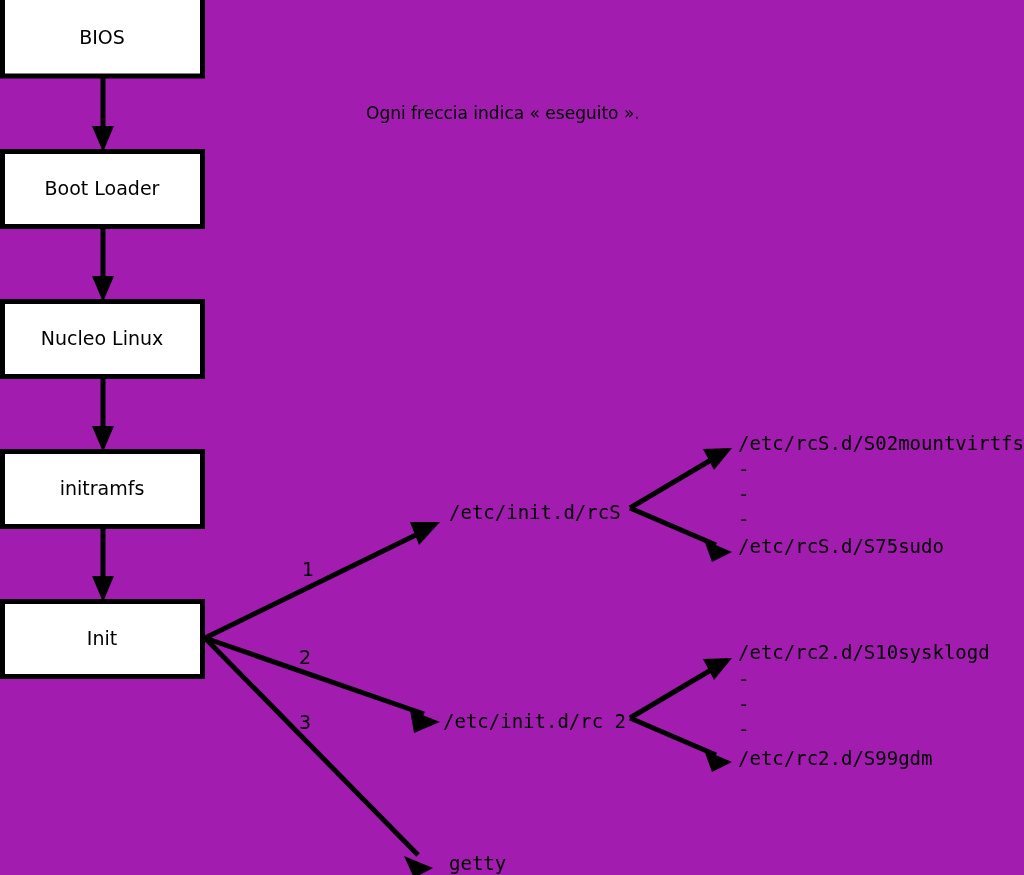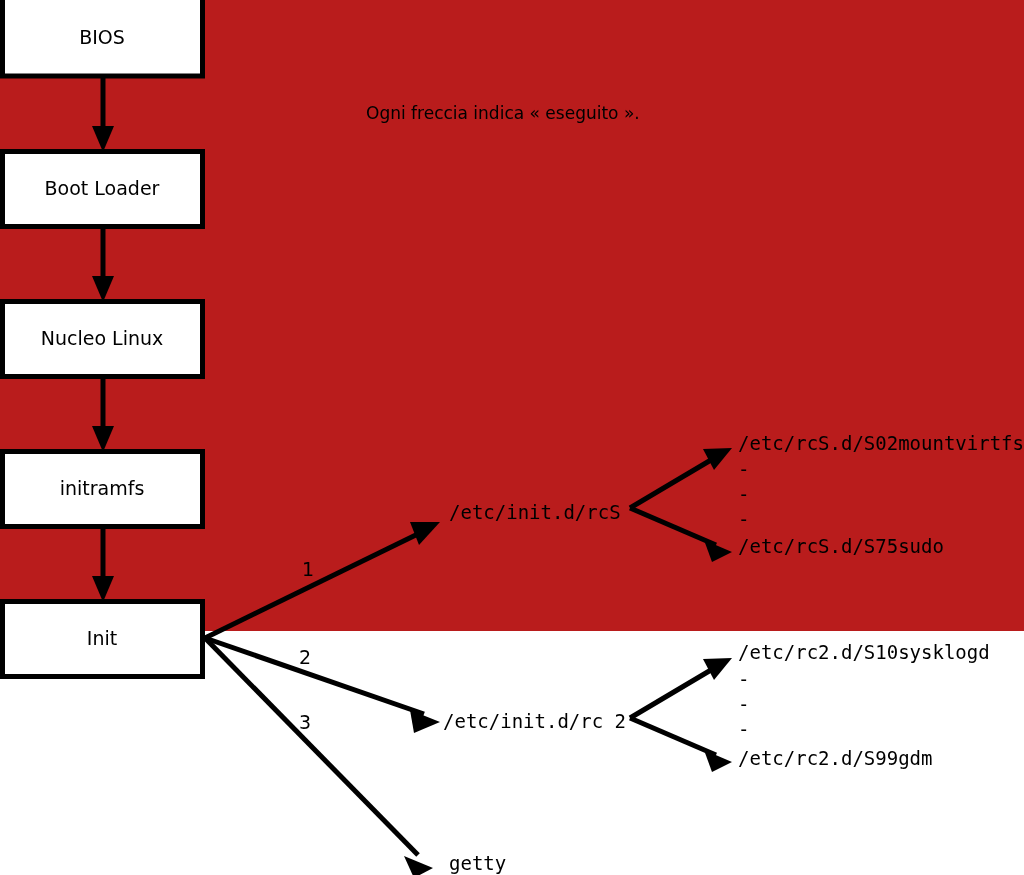--- a/index.html
+++ b/index.html
@@ -9,22 +9,22 @@
   }
   body {
     width: 1024px;
     height: 875px;
     font-family: "DejaVu Sans", sans-serif;
     overflow: hidden;
   }
   #diagram-root {
     position: relative;
     width: 1024px;
-    height: 631px;
-    background: #b91c1c;
+    height: 875px;
+    background: #a21caf;
   }
   svg#boot-diagram {
     display: block;
     width: 1024px;
     height: 875px;
   }
   .box-rect {
     fill: #ffffff;
     stroke: #000000;
     stroke-width: 5;

